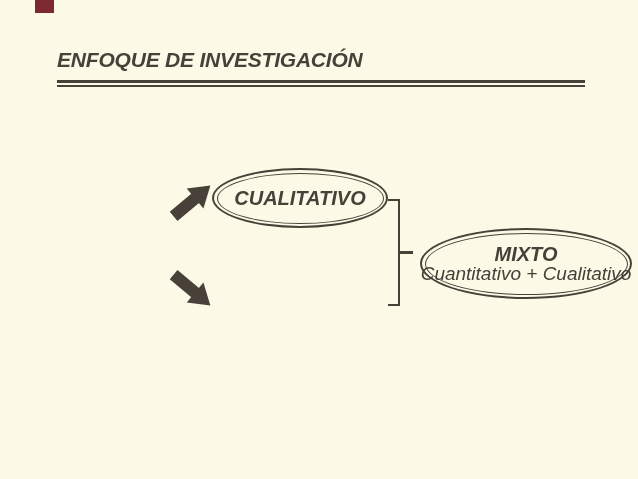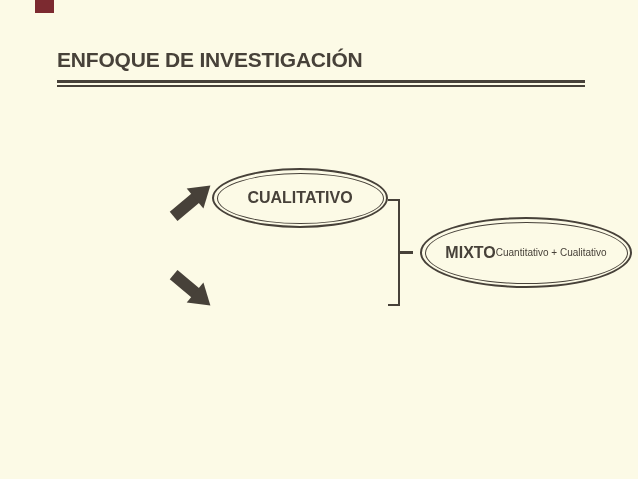--- a/index.html
+++ b/index.html
@@ -9,21 +9,21 @@
   }
   *{margin:0;padding:0;box-sizing:border-box;}
   html,body{width:638px;height:479px;}
   body{
     font-family:"Liberation Sans", sans-serif;
     background:var(--bg);
     position:relative;
     overflow:hidden;
     color:var(--ink);
   }
-  .stage{position:absolute;inset:0;width:638px;height:455px;background:var(--bg);}
+  .stage{position:absolute;inset:0;width:638px;height:455px;background:var(--bg);font-style:italic;}
 
   
   .accent-rect{
     position:absolute;left:35px;top:0;width:19px;height:13px;
     background:var(--accent);
   }
 
   
   .slide-title{
     position:absolute;left:57px;top:48px;width:540px;
@@ -47,31 +47,31 @@
     text-align:center;
   }
   .ellipse::before{
     content:"";
     position:absolute;inset:2.5px;
     border:1.5px solid var(--ink);
     border-radius:50%;
     pointer-events:none;
   }
   .node-label{
-    font-weight:bold;font-size:16px;color:var(--ink);
+    font-weight:bold;font-size:20px;color:var(--ink);
     position:relative;z-index:1;white-space:nowrap;
   }
   .node-sublabel{
-    font-weight:normal;font-size:10px;color:var(--ink);
+    font-weight:normal;font-size:19px;color:var(--ink);
     position:relative;z-index:1;white-space:nowrap;line-height:19px;
   }
   .ellipse-enfoque{left:14px;top:216px;width:172px;height:72px;}
   .ellipse-cualitativo{left:212px;top:168px;width:176px;height:60px;}
   .ellipse-cuantitativo{left:212px;top:278px;width:178px;height:60px;}
-  .ellipse-mixto{left:420px;top:217px;width:212px;height:71px;}
+  .ellipse-mixto{left:420px;top:228px;width:212px;height:71px;flex-direction:column;}
   .ellipse-mixto .node-label{line-height:19px;}
 
   
   .block-arrow{position:absolute;width:48px;height:26px;}
   .block-arrow .shaft{
     position:absolute;left:0;top:7px;width:30px;height:12px;background:var(--ink);
   }
   .block-arrow .head{
     position:absolute;left:28px;top:0;width:0;height:0;
     border-left:20px solid var(--ink);

